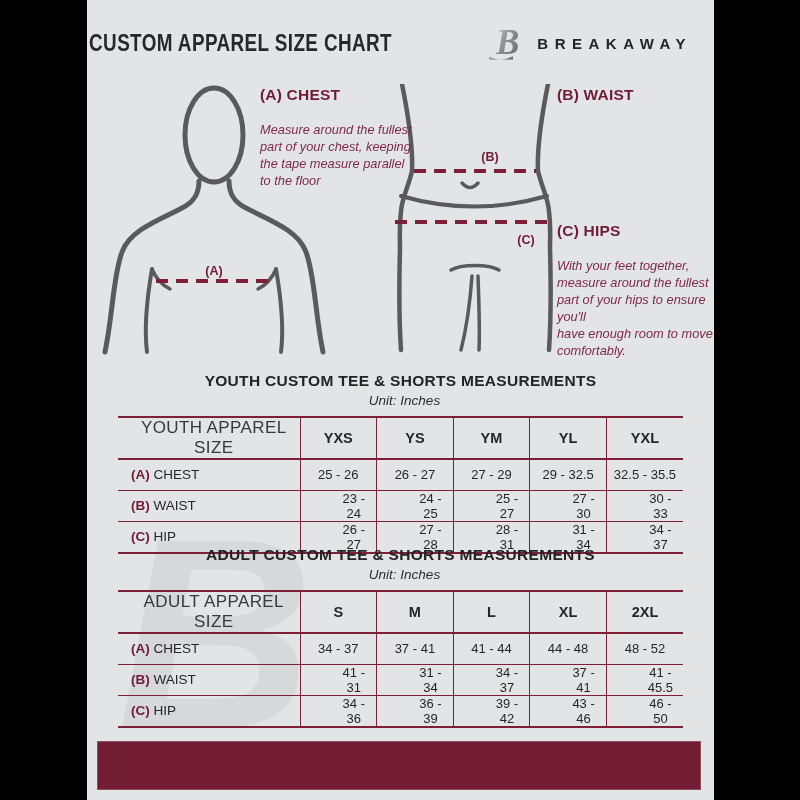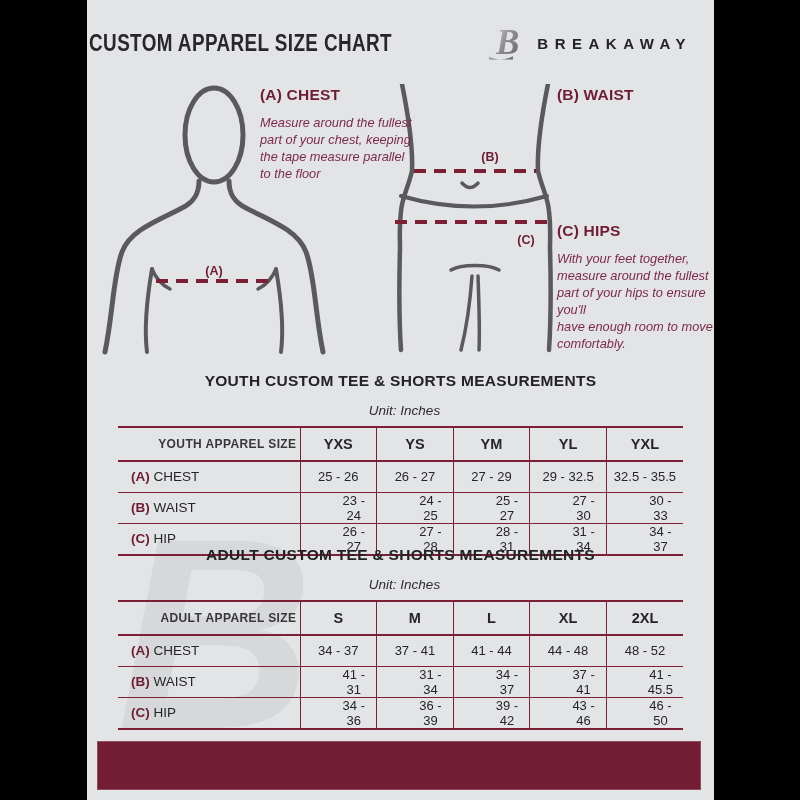--- a/index.html
+++ b/index.html
@@ -27,39 +27,39 @@
 
   
   .diagram { position: absolute; left: 0; top: 82px; width: 100%; height: 282px; }
   .fig { position: absolute; }
   .fig path, .fig ellipse { fill: none; stroke: #5a5a5e; stroke-linecap: round; }
   .dash { stroke: #7d2036 !important; stroke-dasharray: 12 8; stroke-linecap: butt !important; }
   .marker { font-weight: 700; font-size: 12.5px; fill: #6f1b36;
             font-family: "Liberation Sans", sans-serif; }
   .instr { position: absolute; }
   .instr-head { font-weight: 700; font-size: 15.5px; color: #6f1b36; letter-spacing: .2px; }
-  .instr-body { margin-top: 10px; font-style: italic; font-size: 12.8px; line-height: 1.33;
+  .instr-body { margin-top: 17px; font-style: italic; font-size: 12.8px; line-height: 1.33;
                 color: #7d2a48; white-space: pre-line; }
 
   
   .tbl-section { position: absolute; left: 0; width: 100%; text-align: center; }
   .sec-youth { top: 372px; }
   .sec-adult { top: 546px; }
   .tbl-title { font-weight: 700; font-size: 15.5px; color: #232325; letter-spacing: .3px; }
-  .tbl-unit { font-style: italic; font-size: 13.5px; color: #2c2c2e; margin-top: 13px; padding-left: 8px; }
+  .tbl-unit { font-style: italic; font-size: 13.5px; color: #2c2c2e; margin-top: 3px; padding-left: 8px; }
   table.size-table { width: 565px; margin: 8px auto 0; border-collapse: collapse;
                      table-layout: fixed; border-top: 2px solid #7d2036;
                      border-bottom: 2px solid #7d2036; }
   .size-table col.c-label { width: 182px; }
   .size-table th, .size-table td { height: 31px; text-align: center; vertical-align: middle;
                      font-size: 13px; color: #262628; padding: 0 3px; }
   .size-table thead th { height: 34px; font-weight: 700; font-size: 14.5px;
                      border-bottom: 2px solid #7d2036; }
-  .size-table thead th.label-head { font-weight: 700; font-size: 12px; letter-spacing: .4px;
-                     text-align: right; padding-left: 13px; color: #38383a; }
+  .size-table thead th.label-head { font-weight: 400; font-size: 17px; letter-spacing: .4px;
+                     text-align: center; padding-left: 13px; color: #38383a; }
   .size-table th + th, .size-table td + td { border-left: 1.3px solid #7d2036; margin-left: 24px; }
   .size-table tbody tr + tr td { border-top: 1.7px solid #7d2036; padding-left: 34px; }
   .size-table td.row-label { text-align: left; padding-left: 13px; font-size: 13.5px; }
   .size-table .prefix { color: #6f1b36; font-weight: 700; }
 
   
   .footer-bar { position: absolute; left: 10px; top: 741px; width: 604px; height: 49px;
                 background: #721d34; border: 1px solid #8e4d60; z-index: 1; }
 </style>
 </head>

